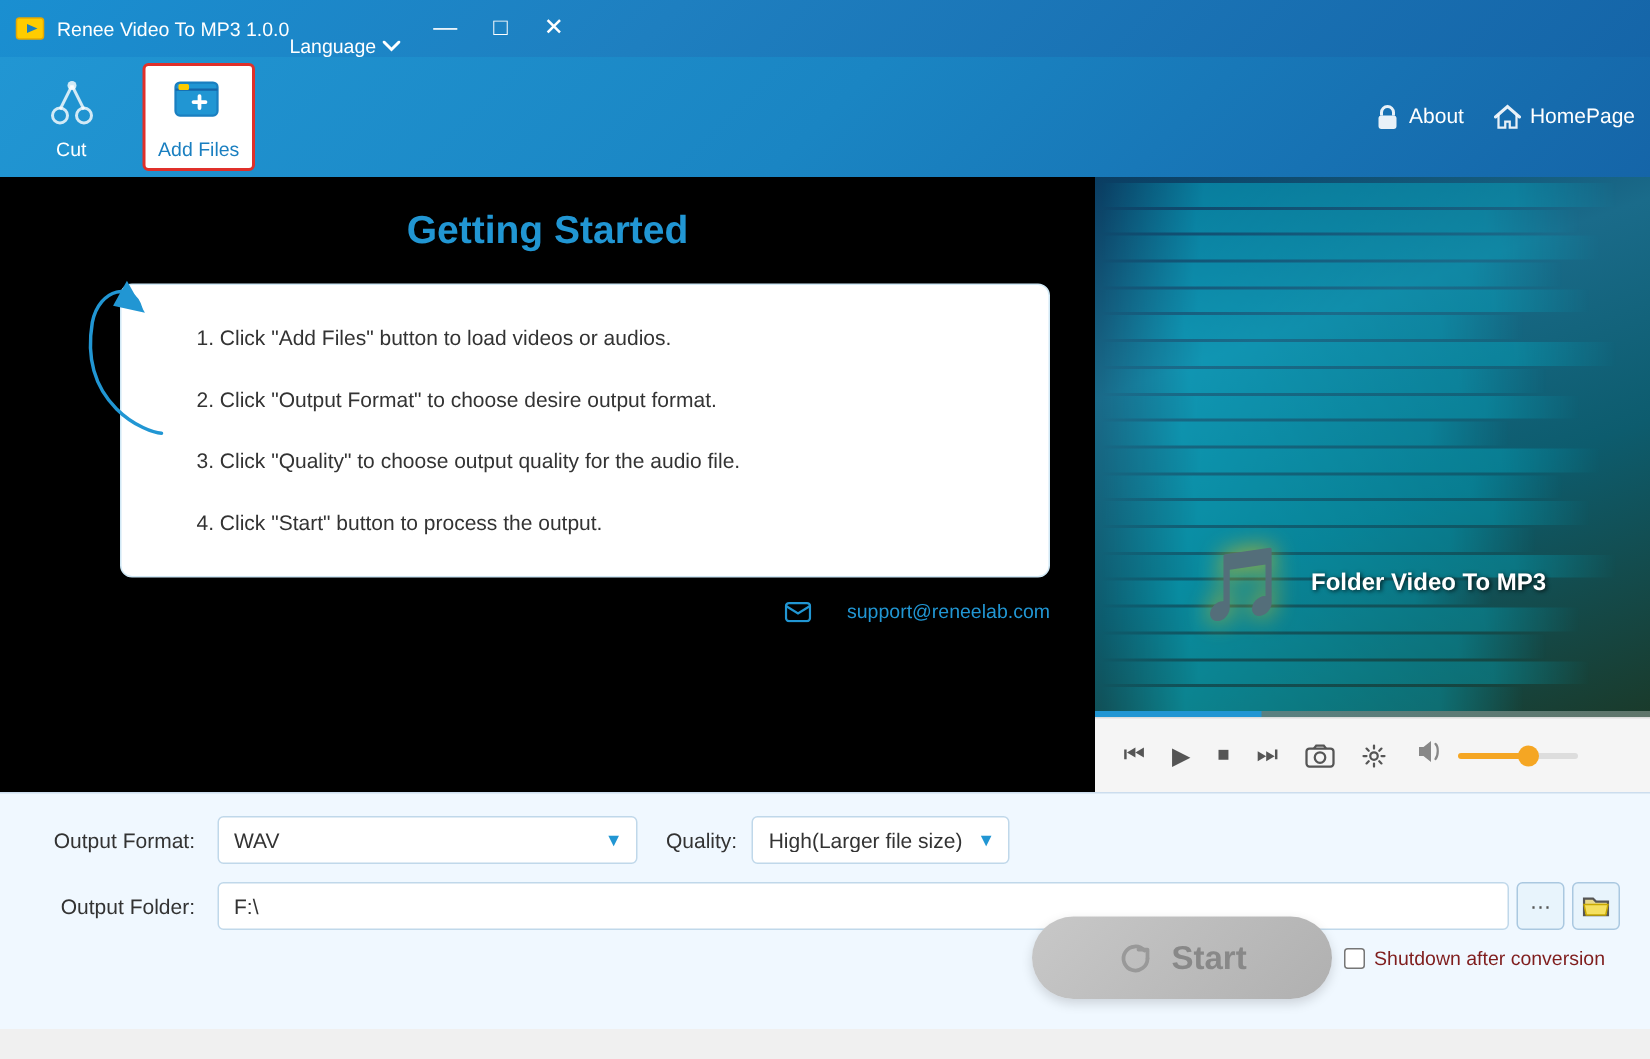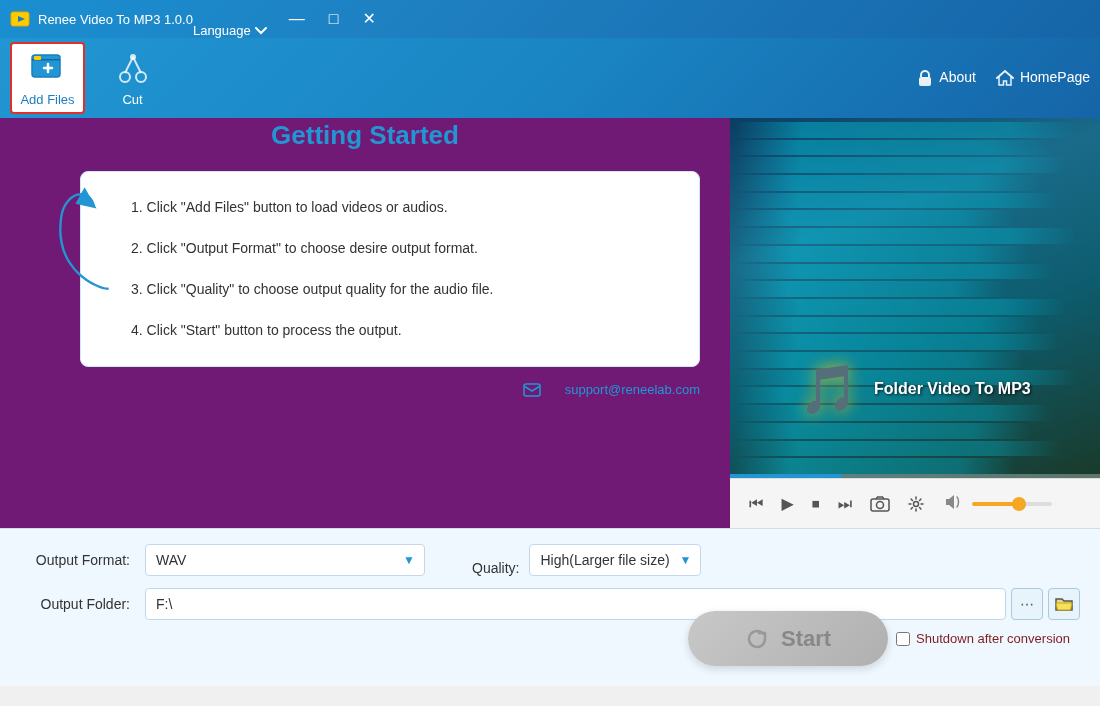--- a/index.html
+++ b/index.html
@@ -64,22 +64,22 @@
     
     .main-area {
       display: flex;
       height: 410px;
       background: #e8f4fc;
     }
 
     
     .left-panel {
       flex: 1;
-      background: #701a75;
-      padding: 2px 30px;
+      background: #000000;
+      padding: 20px 30px;
       position: relative;
     }
     .getting-started-title {
       color: #2196d3;
       font-size: 26px;
       font-weight: 600;
       text-align: center;
       margin-bottom: 20px;
     }
     .arrow-graphic {
@@ -220,23 +220,23 @@
       position: absolute;
       right: 10px;
       top: 50%;
       transform: translateY(-50%);
       color: #2196d3;
       pointer-events: none;
       font-size: 12px;
     }
     .quality-group {
       display: flex;
-      align-items: flex-end;
+      align-items: center;
       gap: 10px;
-      margin-left: 32px;
+      margin-left: 4px;
     }
     .quality-label { font-size: 14px; color: #333; }
     .quality-wrapper {
       position: relative;
     }
     .quality-wrapper select {
       padding: 7px 30px 7px 10px;
       border: 1px solid #c0d8ea;
       border-radius: 4px;
       background: white;
@@ -364,44 +364,44 @@
       <span class="titlebar-btn">—</span>
       <span class="titlebar-btn">□</span>
       <span class="titlebar-btn">✕</span>
     </div>
   </div>
 </div>
 
 <div class="toolbar">
   <div class="toolbar-left">
 
+    <div class="toolbar-btn">
+      <div class="icon-wrap">
+        <svg width="36" height="36" viewBox="0 0 36 36" fill="none">
+          <circle cx="10" cy="26" r="5" stroke="rgba(255,255,255,0.8)" stroke-width="2" fill="none"></circle>
+          <circle cx="26" cy="26" r="5" stroke="rgba(255,255,255,0.8)" stroke-width="2" fill="none"></circle>
+          <line x1="18" y1="6" x2="10" y2="22" stroke="rgba(255,255,255,0.8)" stroke-width="2"></line>
+          <line x1="18" y1="6" x2="26" y2="22" stroke="rgba(255,255,255,0.8)" stroke-width="2"></line>
+          <circle cx="18" cy="6" r="3" fill="rgba(255,255,255,0.8)"></circle>
+        </svg>
+      </div>
+      <span>Cut</span>
+    </div>
+
     <div class="toolbar-btn active">
       <div class="icon-wrap">
         <svg width="36" height="36" viewBox="0 0 36 36" fill="none">
           <rect x="2" y="4" width="28" height="22" rx="3" fill="#2196d3" stroke="#1a7fc0" stroke-width="1.5"></rect>
           <rect x="2" y="8" width="28" height="1.5" fill="#1565a8"></rect>
           <line x1="18" y1="13" x2="18" y2="21" stroke="white" stroke-width="2.5" stroke-linecap="round"></line>
           <line x1="14" y1="17" x2="22" y2="17" stroke="white" stroke-width="2.5" stroke-linecap="round"></line>
           <rect x="4" y="5" width="7" height="4" rx="1" fill="#ffcc00"></rect>
         </svg>
       </div>
       <span>Add Files</span>
-    </div>
-
-    <div class="toolbar-btn">
-      <div class="icon-wrap">
-        <svg width="36" height="36" viewBox="0 0 36 36" fill="none">
-          <circle cx="10" cy="26" r="5" stroke="rgba(255,255,255,0.8)" stroke-width="2" fill="none"></circle>
-          <circle cx="26" cy="26" r="5" stroke="rgba(255,255,255,0.8)" stroke-width="2" fill="none"></circle>
-          <line x1="18" y1="6" x2="10" y2="22" stroke="rgba(255,255,255,0.8)" stroke-width="2"></line>
-          <line x1="18" y1="6" x2="26" y2="22" stroke="rgba(255,255,255,0.8)" stroke-width="2"></line>
-          <circle cx="18" cy="6" r="3" fill="rgba(255,255,255,0.8)"></circle>
-        </svg>
-      </div>
-      <span>Cut</span>
     </div>
   </div>
 
   <div class="toolbar-right">
     <div class="toolbar-link">
       <svg width="16" height="18" viewBox="0 0 16 18" fill="none">
         <rect x="2" y="8" width="12" height="9" rx="2" fill="rgba(255,255,255,0.9)"></rect>
         <path d="M4 8V6a4 4 0 018 0v2" stroke="rgba(255,255,255,0.9)" stroke-width="2" fill="none"></path>
       </svg>
       <span>About</span>

